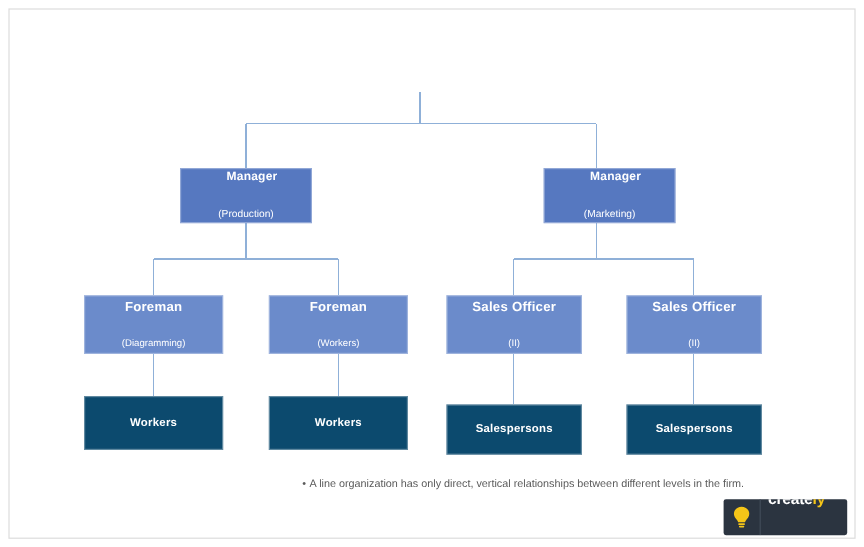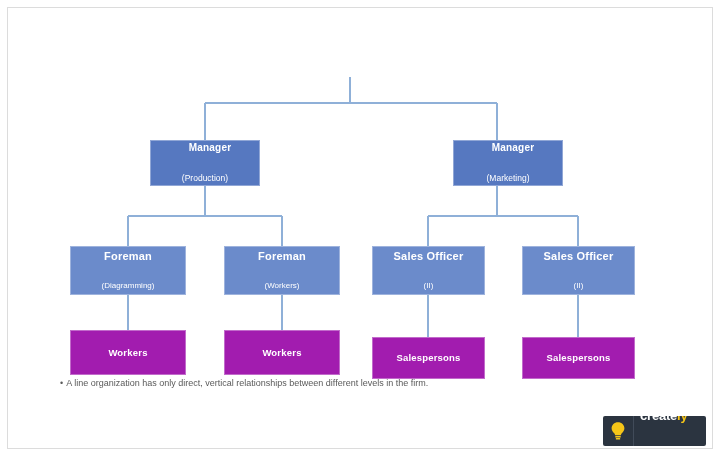--- a/index.html
+++ b/index.html
@@ -51,37 +51,37 @@
     font-weight: bold;
     letter-spacing: 0.2px;
   }
   .node .sub {
     font-weight: normal;
     margin-top: 18px;
   }
   .lvl1 { background: #4a68b3; }
   .lvl2 { background: #5678c0; }
   .lvl3 { background: #6b8bcb; }
-  .lvl4 { background: #a21caf; }
+  .lvl4 { background: #0c4a6e; }
 
   .lvl1 .title { font-size: 11px; }
   .lvl2 .title { font-size: 10px; margin-left: 10px; }
   .lvl2 .sub   { font-size: 8.5px; }
   .lvl3 .title { font-size: 11px; }
   .lvl3 .sub   { font-size: 8px; }
   .lvl4 .title { font-size: 9.5px; }
 
   #caption {
     position: absolute;
     left: 60px;
-    top: 378px;
+    top: 398px;
     width: 560px;
     font-size: 9px;
     color: #5a5a5a;
-    text-align: left;
+    text-align: right;
     line-height: 1.3;
   }
   #caption .bullet {
     color: #5a5a5a;
     margin-right: 3px;
   }
 
   
   #logo {
     position: absolute;

